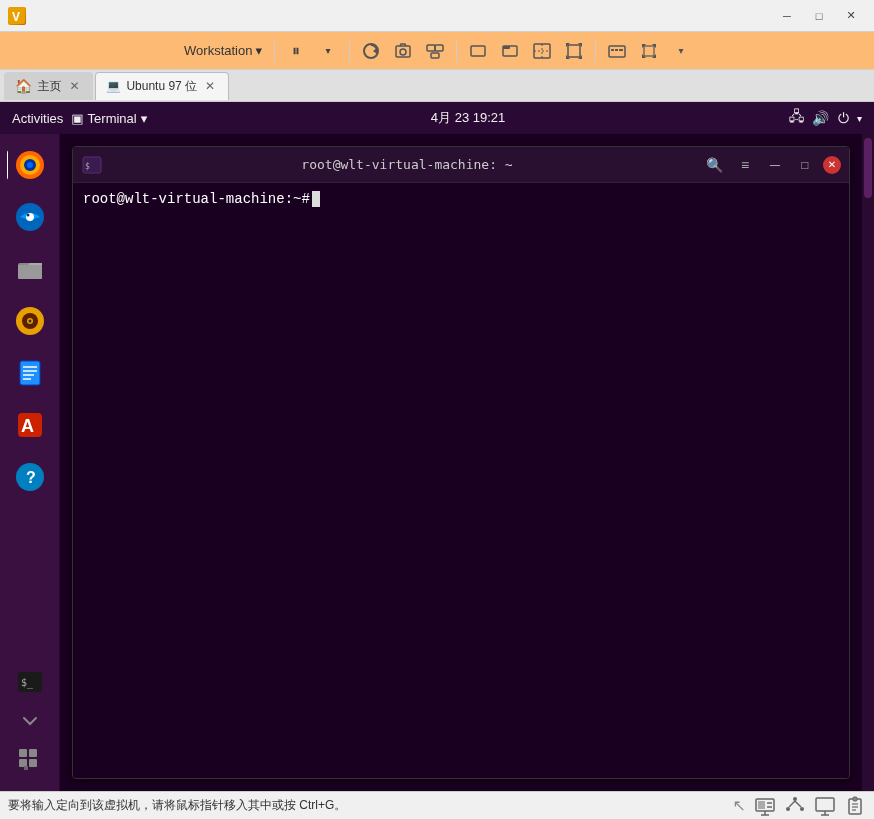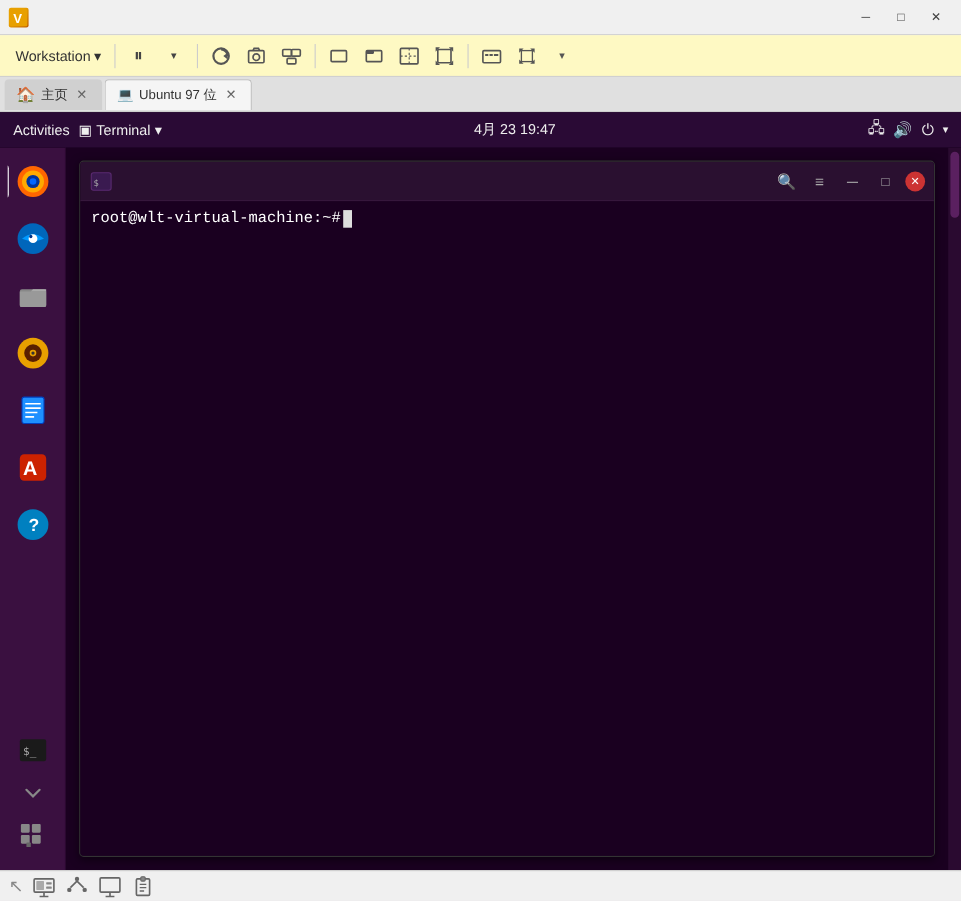--- a/index.html
+++ b/index.html
@@ -13,21 +13,21 @@
     }
     .title-bar-left { display: flex; align-items: center; gap: 6px; }
     .title-bar-icon { width: 18px; height: 18px; background: linear-gradient(135deg, #e8a000 40%, #c06000 100%); border-radius: 2px; display: flex; align-items: center; justify-content: center; font-size: 10px; color: white; }
     .title-bar-text { font-size: 13px; color: #222; }
     .title-bar-controls { display: flex; gap: 2px; }
     .title-btn { width: 30px; height: 20px; background: transparent; border: none; cursor: pointer; display: flex; align-items: center; justify-content: center; font-size: 11px; color: #444; }
 
     
     .toolbar {
       display: flex; align-items: center; height: 38px; padding: 0 8px; gap: 2px;
-      background: #fef9c3; border-bottom: 1px solid #d0d0d0;
+      background: #fdba74; border-bottom: 1px solid #d0d0d0; justify-content: center;
     }
     .toolbar-btn {
       display: flex; align-items: center; gap: 3px; padding: 3px 6px;
       border: none; background: transparent; cursor: pointer; font-size: 13px; color: #333; border-radius: 2px;
     }
     .toolbar-sep { width: 1px; height: 22px; background: #ccc; margin: 0 4px; }
     .toolbar-icon-btn { width: 30px; height: 28px; display: flex; align-items: center; justify-content: center; border: none; background: transparent; cursor: pointer; border-radius: 2px; font-size: 16px; color: #444; }
 
     
     .tabs-bar {
@@ -243,21 +243,21 @@
 
     <div class="ubuntu-topbar">
       <div class="ubuntu-topbar-left">
         <span class="activities-btn">Activities</span>
         <div class="terminal-btn">
           <span>▣</span>
           <span>Terminal</span>
           <span>▾</span>
         </div>
       </div>
-      <div class="ubuntu-topbar-center">4月 23  19:47</div>
+      <div class="ubuntu-topbar-center">4月 23  19:21</div>
       <div class="ubuntu-topbar-right">
         <span style="font-size:14px;">🖧</span>
         <span style="font-size:14px;">🔊</span>
         <span style="font-size:14px;">⏻</span>
         <span style="font-size:10px;">▾</span>
       </div>
     </div>
 
     <div style="display:flex;flex:1;overflow:hidden;">
 
@@ -351,20 +351,21 @@
       <div style="flex:1;display:flex;flex-direction:column;padding:4px;">
         <div class="terminal-window">
 
           <div class="terminal-titlebar">
             <div class="terminal-titlebar-left">
               <svg width="22" height="22" viewBox="0 0 22 22">
                 <rect x="2" y="3" width="18" height="16" rx="2" fill="#3a1a50" stroke="#5a2a70" stroke-width="1"></rect>
                 <text x="4" y="15" font-size="8" fill="#aaa" font-family="monospace">$</text>
               </svg>
             </div>
+            <div class="terminal-titlebar-center">root@wlt-virtual-machine: ~</div>
             <div class="terminal-titlebar-right">
               <button class="term-btn">
                 <span>🔍</span>
               </button>
               <button class="term-btn">
                 <span>≡</span>
               </button>
               <button class="term-btn term-minimize">
                 <span style="font-size:14px;">─</span>
               </button>
@@ -388,20 +389,21 @@
 
       <div class="vm-right-edge">
         <div class="scroll-track">
           <div class="scroll-thumb"></div>
         </div>
       </div>
     </div>
   </div>
 
   <div class="status-bar">
+    <span style="font-size:12px;">要将输入定向到该虚拟机，请将鼠标指针移入其中或按 Ctrl+G。</span>
     <div class="status-bar-right">
 
       <span style="font-size:16px;color:#888;">↖</span>
       <svg width="22" height="22" viewBox="0 0 22 22">
         <rect x="2" y="4" width="18" height="12" rx="1" fill="none" stroke="#666" stroke-width="1.5"></rect>
         <line x1="11" y1="16" x2="11" y2="20" stroke="#666" stroke-width="1.5"></line>
         <line x1="7" y1="20" x2="15" y2="20" stroke="#666" stroke-width="1.5"></line>
         <rect x="4" y="6" width="7" height="8" rx="0.5" fill="#aaa"></rect>
         <rect x="13" y="7" width="5" height="2" rx="0.5" fill="#888"></rect>
         <rect x="13" y="11" width="5" height="2" rx="0.5" fill="#888"></rect>

